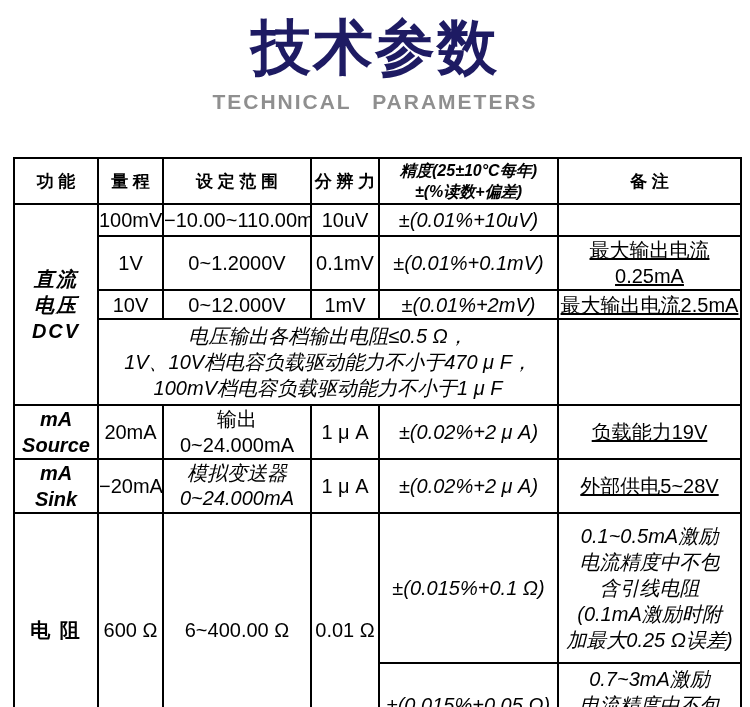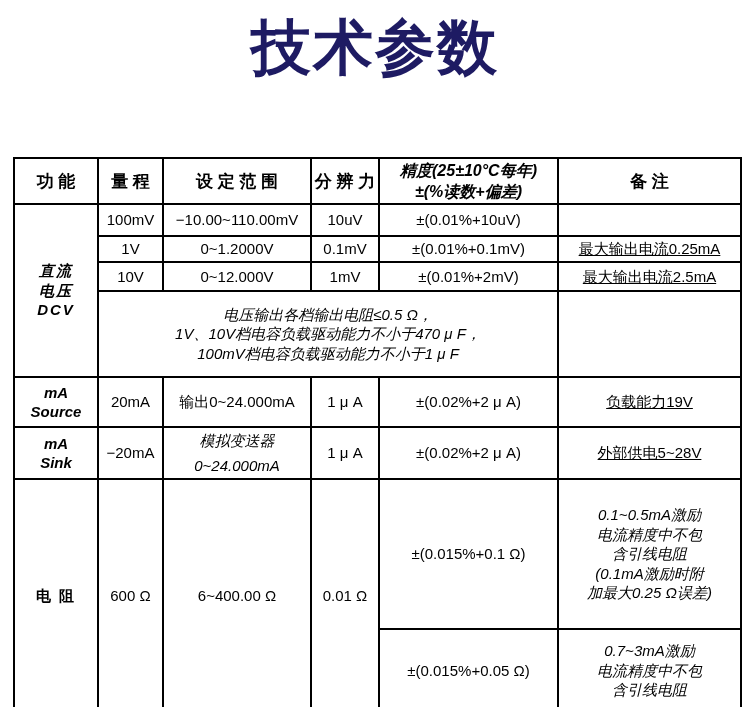--- a/index.html
+++ b/index.html
@@ -14,46 +14,47 @@
   .subtitle{
     position:absolute;top:90px;left:0;width:100%;text-align:center;
     font-size:21px;font-weight:700;letter-spacing:2px;word-spacing:13px;
   }
   table.spec{
     position:absolute;left:13px;top:157px;width:727px;
     border-collapse:collapse;table-layout:fixed;
   }
   .spec td,.spec th{
     border:2px solid #000;text-align:center;vertical-align:middle;
-    font-size:15px;padding:0;overflow:hidden;line-height:1.3;
+    font-size:20px;padding:0;overflow:hidden;line-height:1.3;
   }
   .spec th{font-size:17px;font-weight:700;line-height:21px;}
   .ml{white-space:pre-line;font-style:italic;}
   .fn{font-weight:700;font-size:17px;letter-spacing:2px;line-height:21px;}
   .fn-latin{font-weight:700;font-size:17px;line-height:20px;}
   .note-cell{text-align:left;padding:2px 6px 2px 10px;font-size:17px;line-height:25px;}
   .rem{font-size:16px;text-decoration:underline;}
   .rem-ml{font-size:16px;line-height:26px;border-radius:20px;}
-  .acc{font-size:16px;}
+  .acc{font-size:16px;font-style:italic;}
   tr.rh{height:46px}
   tr.r1{height:32px}
   tr.r2{height:26px}
   tr.r3{height:29px}
   tr.r4{height:86px}
   tr.r5{height:50px}
   tr.r6{height:41px}
   tr.r7{height:150px}
   tr.r8{height:83px}
 </style>
 </head>
 <body>
 
 <div class="page">
 
   <div class="title" style="color: rgb(30, 27, 99);">技术参数</div>
+  <div class="subtitle" style="color: rgb(143, 143, 143);">TECHNICAL PARAMETERS</div>
 
   <table class="spec">
     <colgroup>
       <col style="width:84px">
         <col style="width:65px">
         <col style="width:148px">
       <col style="width:68px">
         <col style="width:179px">
         <col style="width:183px">
     </colgroup>

